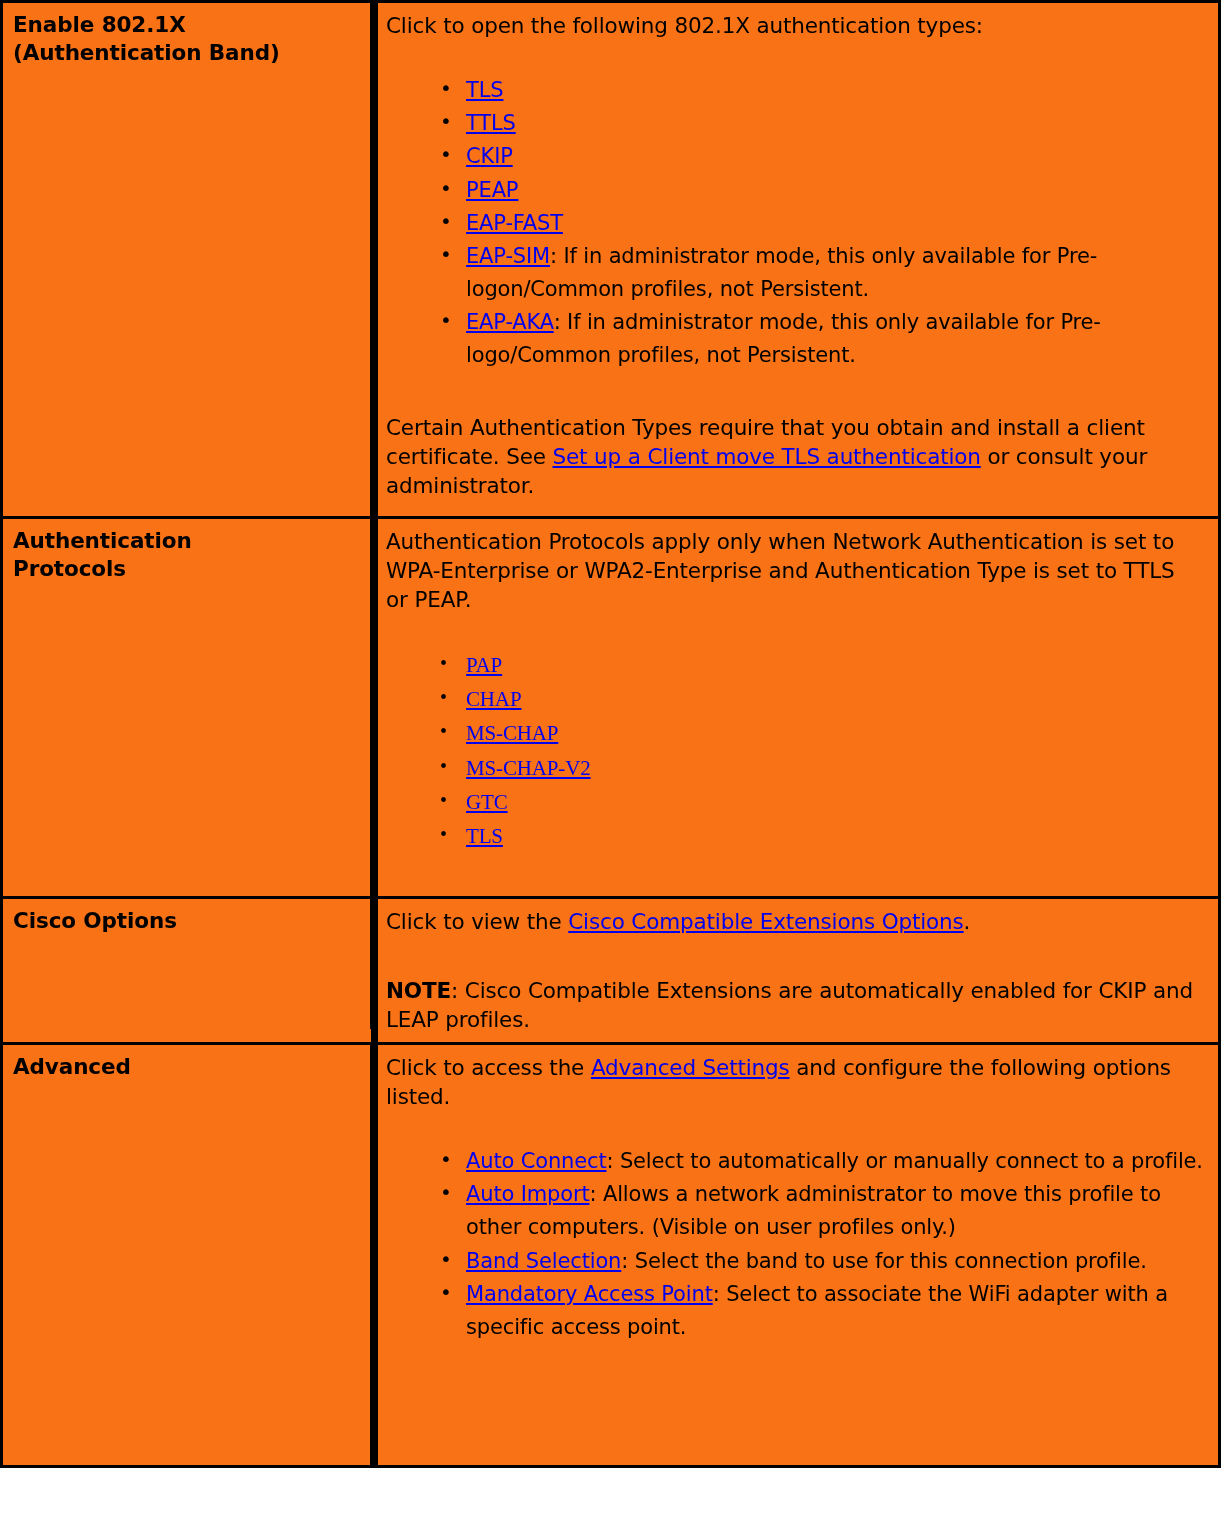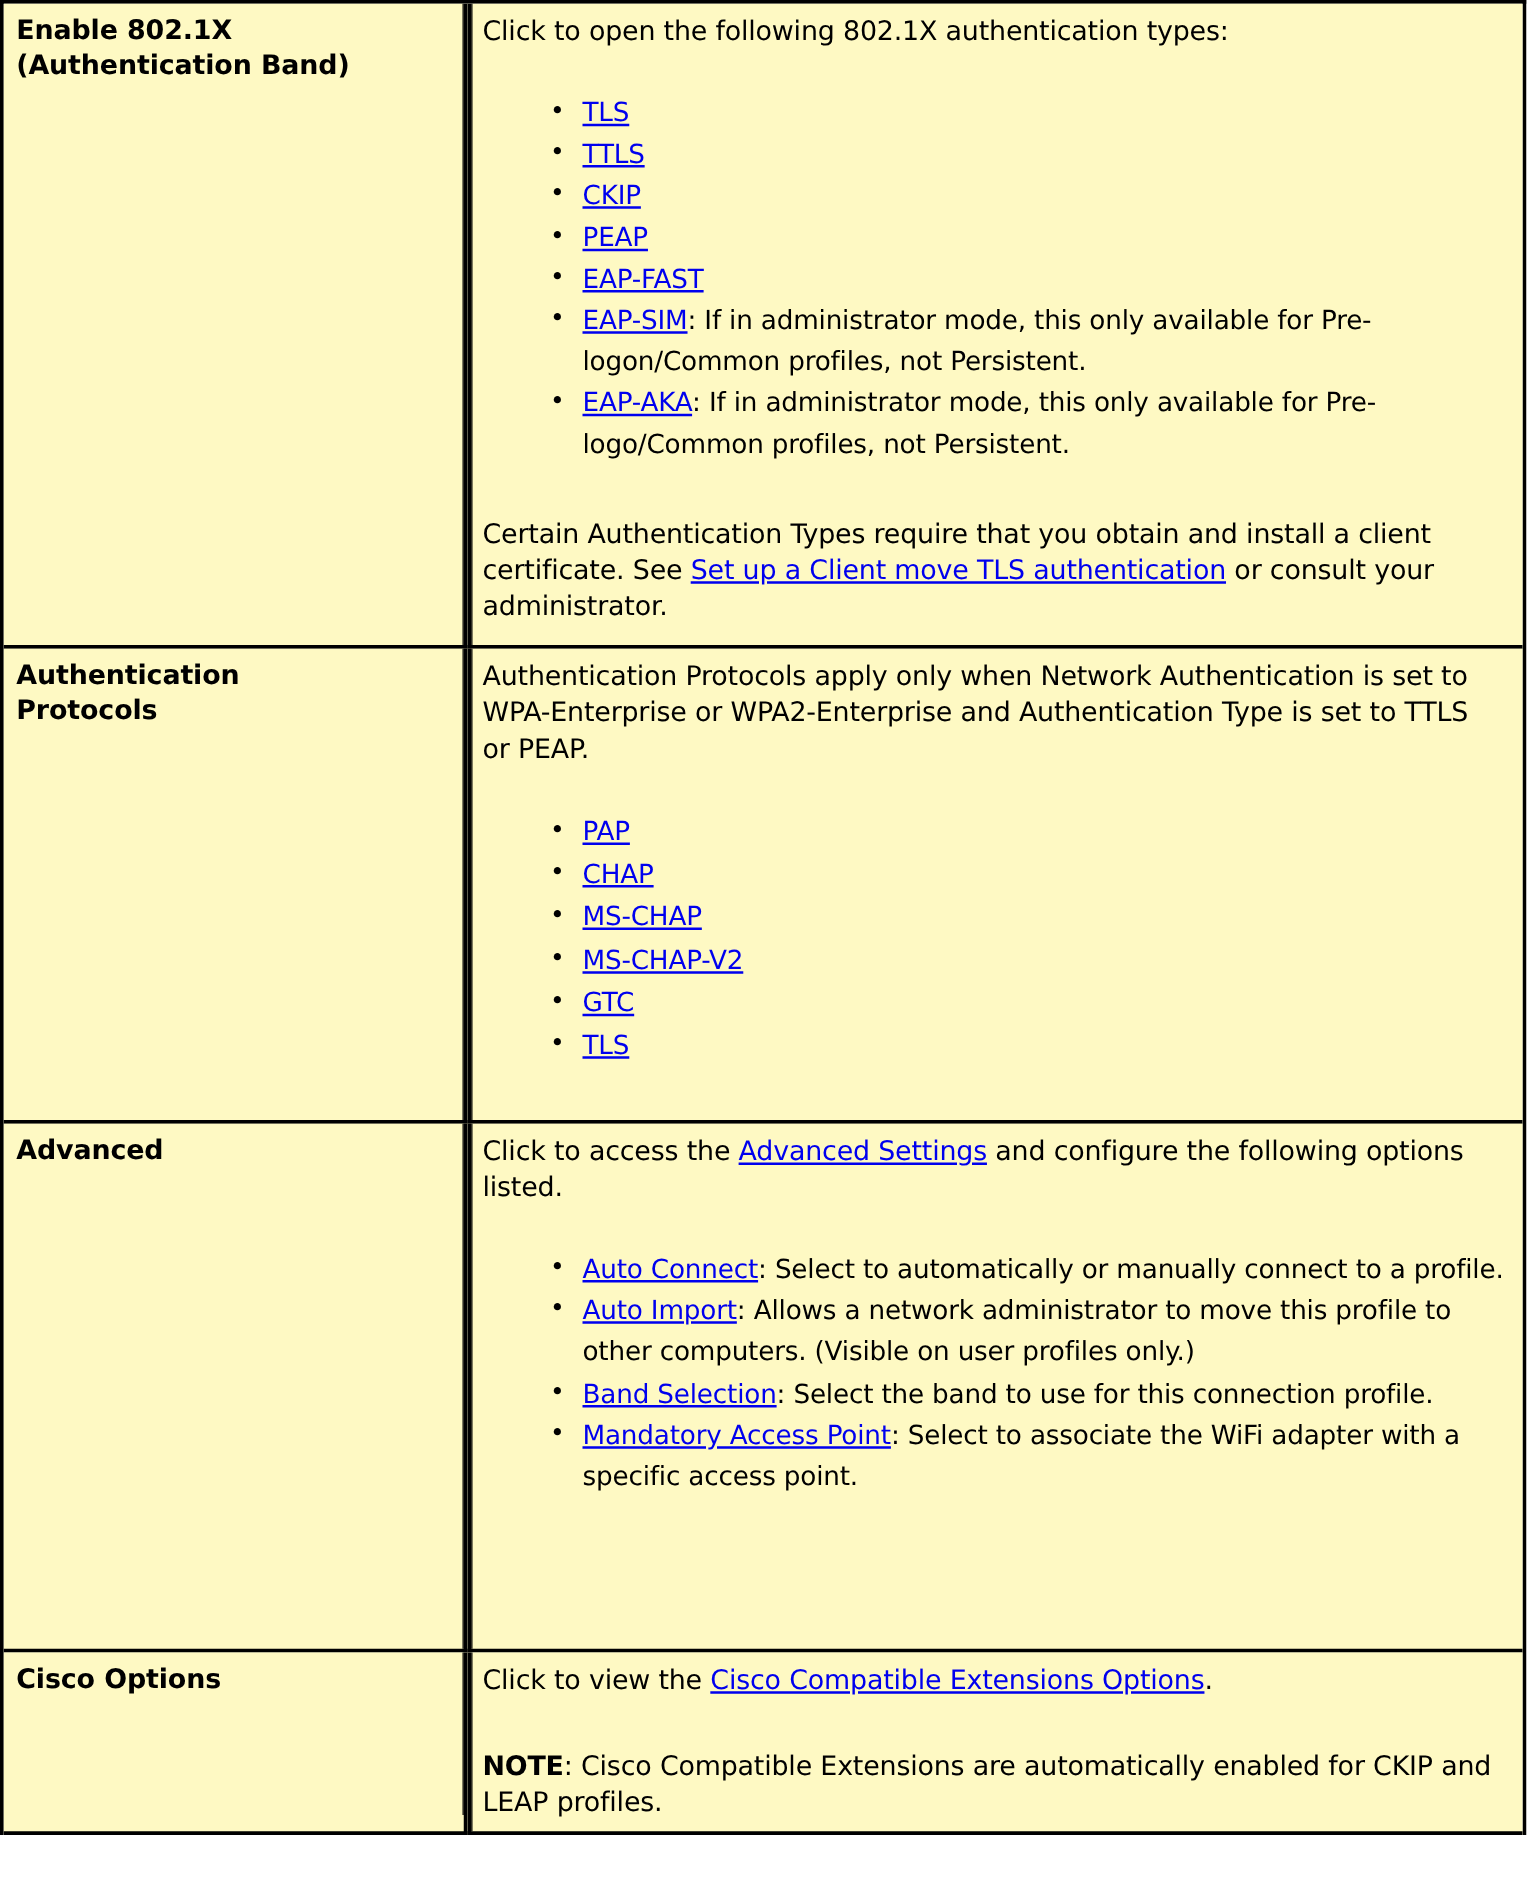--- a/index.html
+++ b/index.html
@@ -25,21 +25,21 @@
     border-top: 3px solid #000;
     border-left: 3px solid #000;
     border-right: 3px solid #000;
     background: #fff;
     table-layout: fixed;
   }
 
   .settings-table tr.data-row > td {
     border-bottom: 3px solid #000;
     vertical-align: top;
-    background: #fef9c3;
+    background: #f97316;
   }
 
   
   td.label-cell {
     width: 368px;
     padding: 0;
     border-right: 3px solid #000;
   }
   td.desc-cell {
     padding: 0;
@@ -92,20 +92,21 @@
   ul.doc-list > li {
     position: relative;
     font-size: 21px;
     line-height: 1.58;
     letter-spacing: -0.15px;
     padding-left: 26px;
     margin: 0;
   }
   ul.doc-list.tight > li {
     line-height: 1.63;
+    font-family: Liberation Serif, serif;
   }
   ul.doc-list > li::before {
     content: "\2022";
     position: absolute;
     left: 0;
     top: -1px;
     font-size: 20px;
     color: #000;
   }
 
@@ -170,20 +171,37 @@
             <li><span class="doclink">CHAP</span></li>
             <li><span class="doclink">MS-CHAP</span></li>
             <li><span class="doclink">MS-CHAP-V2</span></li>
             <li><span class="doclink">GTC</span></li>
             <li><span class="doclink">TLS</span></li>
           </ul>
         </div>
       </td>
     </tr>
 
+    <tr class="data-row row-h3">
+      <td class="label-cell">
+        <div class="label-inner">
+          <div class="term">
+            <span>Cisco Options</span>
+          </div>
+        </div>
+      </td>
+      <td class="desc-cell">
+        <div class="desc-inner body-text">
+          <p><span>Click to view the </span><span class="doclink">Cisco Compatible Extensions Options</span><span>.</span></p>
+          <div class="gap-lg"></div>
+          <p><span class="bold">NOTE</span><span>: Cisco Compatible Extensions are automatically enabled for CKIP and LEAP profiles.</span></p>
+        </div>
+      </td>
+    </tr>
+
     <tr class="data-row row-h4">
       <td class="label-cell">
         <div class="label-inner">
           <div class="term">
             <span>Advanced</span>
           </div>
         </div>
       </td>
       <td class="desc-cell">
         <div class="desc-inner body-text">
@@ -192,31 +210,14 @@
           <ul class="doc-list">
             <li><span class="doclink">Auto Connect</span><span>: Select to automatically or manually connect to a profile.</span></li>
             <li><span class="doclink">Auto Import</span><span>: Allows a network administrator to move this profile to other computers. (Visible on user profiles only.)</span></li>
             <li><span class="doclink">Band Selection</span><span>: Select the band to use for this connection profile.</span></li>
             <li><span class="doclink">Mandatory Access Point</span><span>: Select to associate the WiFi adapter with a specific access point.</span></li>
           </ul>
         </div>
       </td>
     </tr>
 
-    <tr class="data-row row-h3">
-      <td class="label-cell">
-        <div class="label-inner">
-          <div class="term">
-            <span>Cisco Options</span>
-          </div>
-        </div>
-      </td>
-      <td class="desc-cell">
-        <div class="desc-inner body-text">
-          <p><span>Click to view the </span><span class="doclink">Cisco Compatible Extensions Options</span><span>.</span></p>
-          <div class="gap-lg"></div>
-          <p><span class="bold">NOTE</span><span>: Cisco Compatible Extensions are automatically enabled for CKIP and LEAP profiles.</span></p>
-        </div>
-      </td>
-    </tr>
-
   </tbody>
 </table>
 
 </body></html>

